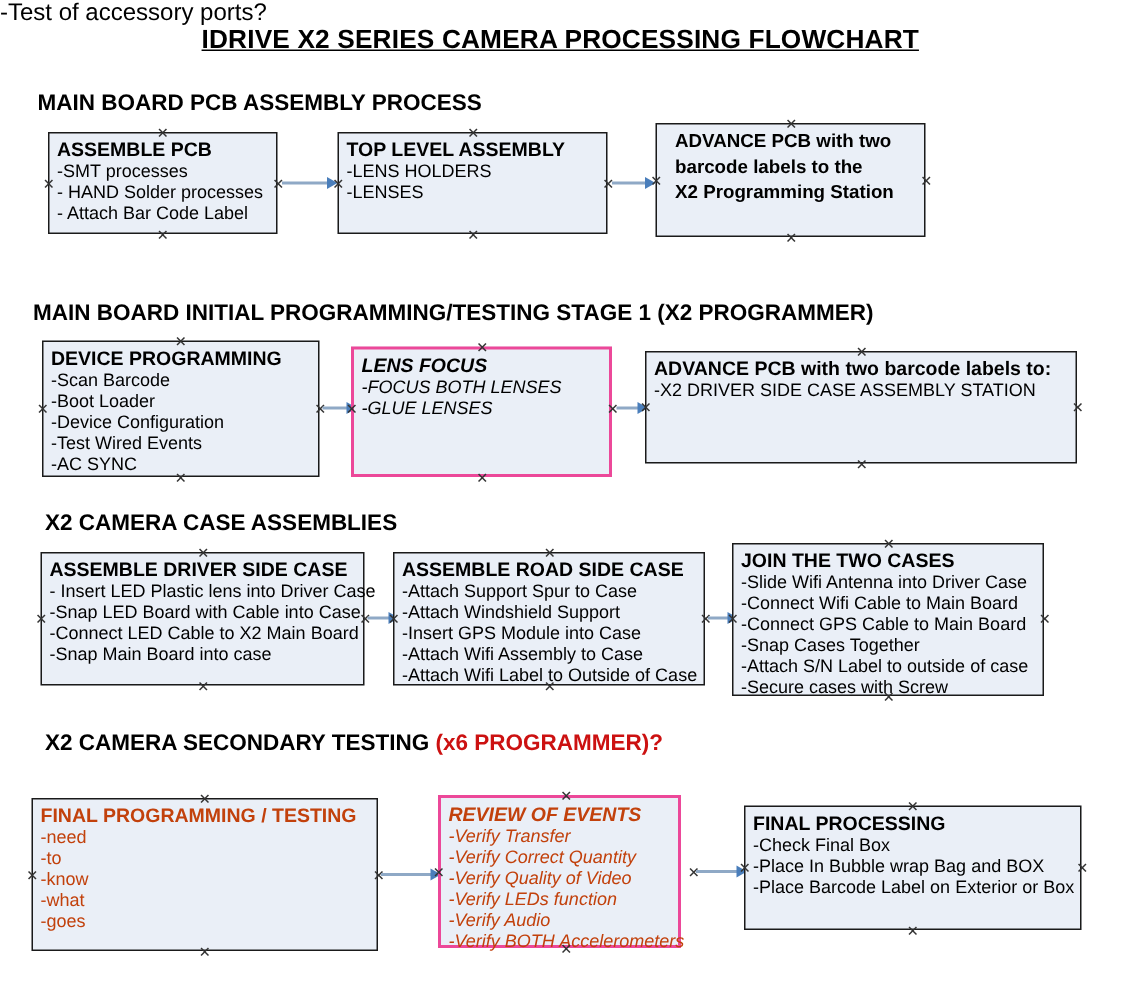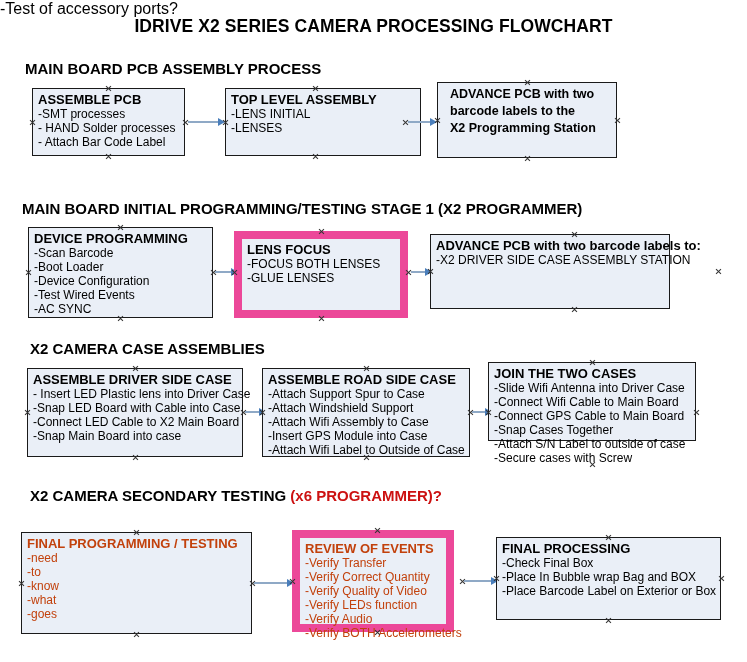--- a/index.html
+++ b/index.html
@@ -24,41 +24,43 @@
   
   .doc-title {
     position: absolute;
     left: 0;
     top: 16px;
     width: 747px;
     text-align: center;
     font-size: 17.5px;
     font-weight: bold;
     letter-spacing: 0.1px;
+    text-decoration: underline;
   }
   .section-title {
     position: absolute;
     font-size: 15px;
     font-weight: bold;
     white-space: nowrap;
   }
   .section-title .red-note {
     color: #cc1111;
   }
 
   
   .node {
     position: absolute;
     background: #eaeff7;
     border: 1px solid #1a1a1a;
     box-sizing: border-box;
     padding: 3px 4px 3px 5px;
   }
   .node.gray-border {
-    border: 8px solid #ec4899;
+    border: 2px solid #ec4899;
+    font-style: italic;
   }
   .node .node-title {
     font-size: 13px;
     font-weight: bold;
     line-height: 15px;
     white-space: nowrap;
   }
   .node .node-line {
     font-size: 12px;
     line-height: 14px;
@@ -127,23 +129,23 @@
     <div class="node-line">- Attach Bar Code Label</div>
   </div>
   <div class="handle" style="left:108.5px; top:88px;"></div>
   <div class="handle" style="left:108.5px; top:156px;"></div>
   <div class="handle" style="left:32px;   top:122px;"></div>
   <div class="handle" style="left:185px;  top:122px;"></div>
 
   <div class="connector" style="left:188px; top:121px; width:32px;"></div>
   <div class="arrow-head" style="left:218px; top:117.5px;"></div>
 
-  <div class="node" style="left:225px; top:88px; width:196px; height:68px;">
+  <div class="node" style="left:225px; top:88px; width:180px; height:68px;">
     <div class="node-title">TOP LEVEL ASSEMBLY</div>
-    <div class="node-line">-LENS INITIAL</div>
+    <div class="node-line">-LENS HOLDERS</div>
     <div class="node-line">-LENSES</div>
   </div>
   <div class="handle" style="left:315px; top:88px;"></div>
   <div class="handle" style="left:315px; top:156px;"></div>
   <div class="handle" style="left:225px; top:122px;"></div>
   <div class="handle" style="left:405px; top:122px;"></div>
 
   <div class="connector" style="left:408px; top:121px; width:24px;"></div>
   <div class="arrow-head" style="left:430px; top:117.5px;"></div>
 
@@ -181,21 +183,21 @@
     <div class="node-line">-GLUE LENSES</div>
   </div>
   <div class="handle" style="left:321px; top:231px;"></div>
   <div class="handle" style="left:321px; top:318px;"></div>
   <div class="handle" style="left:234px; top:272px;"></div>
   <div class="handle" style="left:408px; top:272px;"></div>
 
   <div class="connector" style="left:411px; top:271px; width:16px;"></div>
   <div class="arrow-head" style="left:425px; top:267.5px;"></div>
 
-  <div class="node" style="left:430px; top:234px; width:240px; height:75px;">
+  <div class="node" style="left:430px; top:234px; width:288px; height:75px;">
     <div class="node-title">ADVANCE PCB with two barcode labels to:</div>
     <div class="node-line">-X2 DRIVER  SIDE  CASE  ASSEMBLY STATION</div>
   </div>
   <div class="handle" style="left:574px; top:234px;"></div>
   <div class="handle" style="left:574px; top:309px;"></div>
   <div class="handle" style="left:430px; top:271px;"></div>
   <div class="handle" style="left:718px; top:271px;"></div>
 
   <div class="section-title" style="left:30px; top:340px;">X2 CAMERA CASE ASSEMBLIES</div>
 
@@ -211,33 +213,33 @@
   <div class="handle" style="left:27px;  top:412px;"></div>
   <div class="handle" style="left:243px; top:412px;"></div>
 
   <div class="connector" style="left:245px; top:411px; width:16px;"></div>
   <div class="arrow-head" style="left:259px; top:407.5px;"></div>
 
   <div class="node" style="left:262px; top:368px; width:208px; height:89px;">
     <div class="node-title">ASSEMBLE ROAD SIDE CASE</div>
     <div class="node-line">-Attach Support Spur to Case</div>
     <div class="node-line">-Attach Windshield Support</div>
+    <div class="node-line">-Insert GPS Module into Case</div>
     <div class="node-line">-Attach Wifi Assembly to Case</div>
-    <div class="node-line">-Insert GPS Module into Case</div>
     <div class="node-line">-Attach Wifi Label to Outside of Case</div>
   </div>
   <div class="handle" style="left:366px; top:368px;"></div>
   <div class="handle" style="left:366px; top:457px;"></div>
   <div class="handle" style="left:262px; top:412px;"></div>
   <div class="handle" style="left:470px; top:412px;"></div>
 
   <div class="connector" style="left:472px; top:411px; width:15px;"></div>
   <div class="arrow-head" style="left:485px; top:407.5px;"></div>
 
-  <div class="node" style="left:488px; top:362px; width:208px; height:79px;">
+  <div class="node" style="left:488px; top:362px; width:208px; height:102px;">
     <div class="node-title">JOIN THE TWO CASES</div>
     <div class="node-line">-Slide Wifi Antenna into Driver Case</div>
     <div class="node-line">-Connect Wifi Cable to Main Board</div>
     <div class="node-line">-Connect GPS Cable to Main Board</div>
     <div class="node-line">-Snap Cases Together</div>
     <div class="node-line">-Attach S/N Label to outside of case</div>
     <div class="node-line">-Secure cases with Screw</div>
   </div>
   <div class="handle" style="left:592px; top:362px;"></div>
   <div class="handle" style="left:592px; top:464px;"></div>

